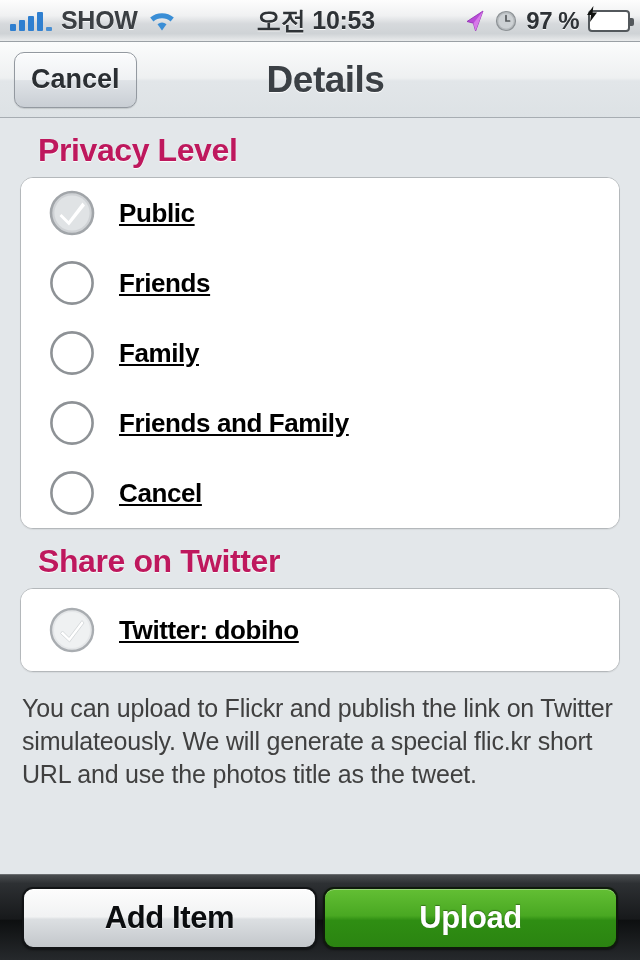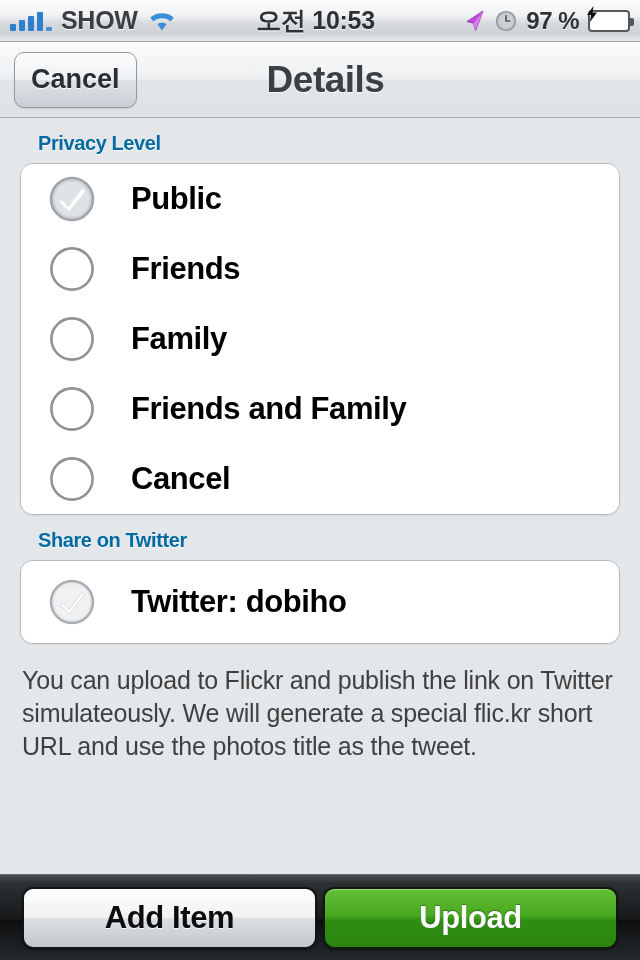--- a/index.html
+++ b/index.html
@@ -179,23 +179,23 @@
 
   
   .content {
     flex: 1 1 auto;
     overflow: hidden;
     padding: 0;
     background: #e3e7ea;
   }
 
   .section-header {
-    font-size: 20px;
-    font-weight: bold;
-    color: #0369a1;
+    font-size: 32px;
+    font-weight: bold;
+    color: #be185d;
     text-shadow: 0 1px 1px rgba(255,255,255,0.95);
     padding: 14px 0 8px 38px;
     letter-spacing: -0.4px;
   }
 
   .group {
     margin: 0 20px;
     background: #ffffff;
     border: 1px solid #b4b8bb;
     border-radius: 13px;
@@ -214,25 +214,26 @@
 
   .radio {
     flex: 0 0 auto;
     width: 46px;
     height: 46px;
     position: relative;
   }
   .radio svg { display: block; width: 46px; height: 46px; }
 
   .row-label {
-    margin-left: 36px;
-    font-size: 31px;
+    margin-left: 24px;
+    font-size: 26px;
     font-weight: bold;
     color: #000;
     letter-spacing: -0.4px;
+    text-decoration: underline;
   }
 
   .twitter-row { height: 82px; text-align: right; }
 
   .note {
     padding: 20px 22px 0 22px;
     font-size: 25px;
     line-height: 1.32;
     color: #404040;
     letter-spacing: -0.2px;

